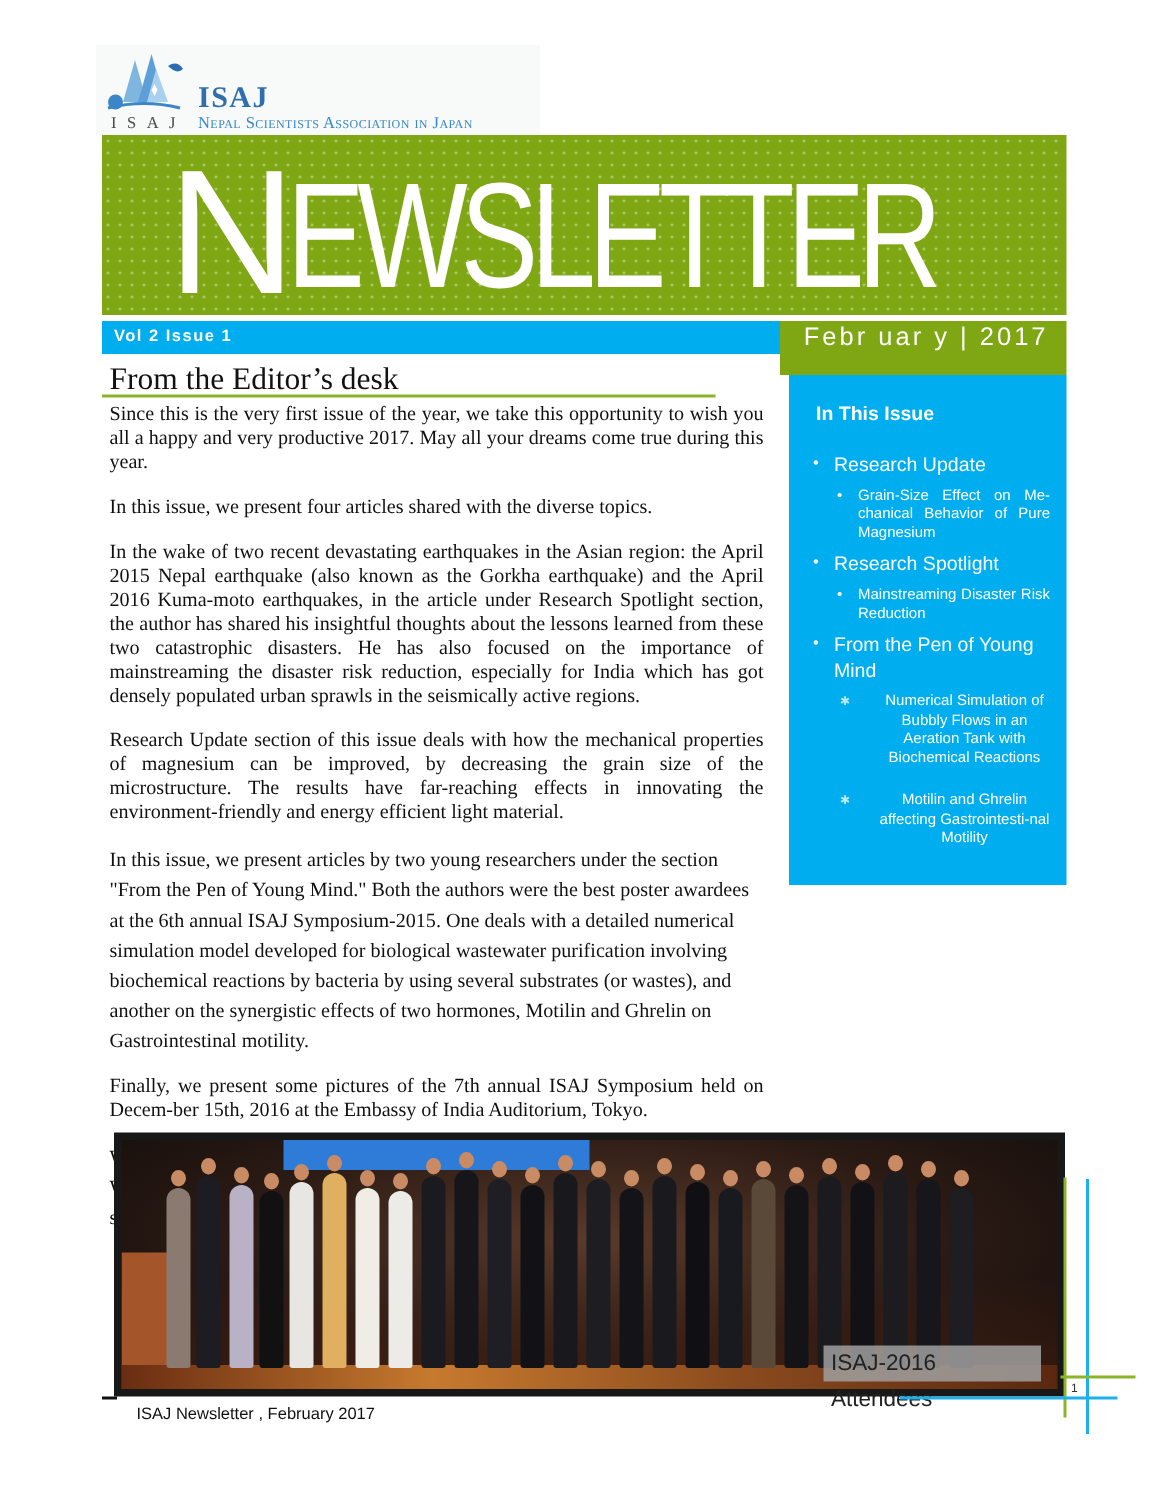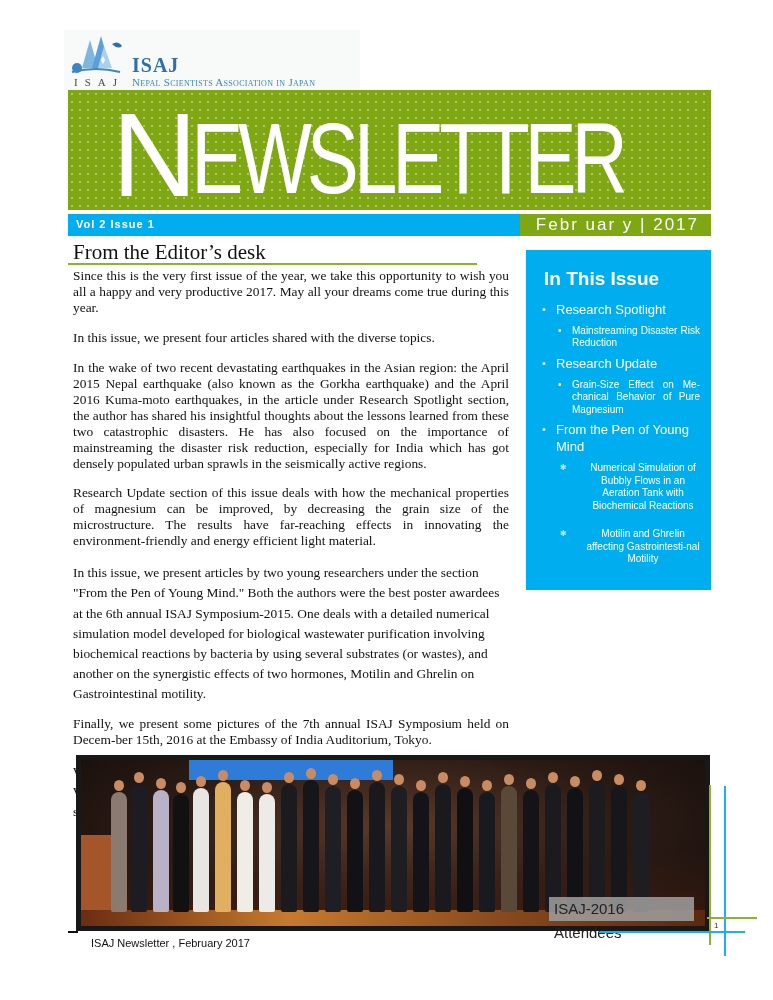--- a/index.html
+++ b/index.html
@@ -16,35 +16,35 @@
   .masthead { position: absolute; left: 68px; top: 90px; width: 643px; height: 120px; background-color: #7ea713;
     background-image: radial-gradient(rgba(255,255,255,0.35) 0.8px, transparent 1.2px);
     background-size: 8px 8px; overflow: hidden; }
   .masthead-title { position: absolute; left: 44px; top: 6px; color: #ffffff; font-family: "Liberation Sans", sans-serif; white-space: nowrap; line-height: 1; }
   .masthead-title .big { font-size: 118px; letter-spacing: -14px; }
   .masthead-title .rest { font-size: 78px; letter-spacing: -5px; margin-left: 8px; transform: scaleY(1.28); display: inline-block; transform-origin: bottom; }
 
   
   .issue-bar { position: absolute; left: 68px; top: 214px; width: 643px; height: 22px; }
   .issue-left { position: absolute; left: 0; top: 0; width: 452px; height: 22px; background: #00aeef; }
-  .issue-right { position: absolute; left: 452px; top: 0; width: 191px; height: 22px; background: #7ea713; text-align: right; }
+  .issue-right { position: absolute; left: 452px; top: 0; width: 191px; height: 36px; background: #7ea713; text-align: right; }
   .vol-label { position: absolute; left: 8px; top: 4px; font-family: "Liberation Sans", sans-serif; font-weight: bold; font-size: 11px; color: #ffffff; letter-spacing: 1px; }
   .date-label { position: absolute; right: 12px; top: 1px; font-family: "Liberation Sans", sans-serif; font-size: 17px; color: #ffffff; letter-spacing: 2px; }
 
   
   .editor-heading { position: absolute; left: 73px; top: 240px; font-size: 21px; color: #111; }
   .editor-rule { position: absolute; left: 68px; top: 263px; width: 409px; height: 2px; background: #8cb42a; }
   .editor-body { position: absolute; left: 73px; top: 268px; width: 436px; font-size: 13.4px; color: #111; line-height: 1.19; text-align: justify; }
   .editor-body p { margin: 0 0 14px 0; }
   .editor-body p.loose { line-height: 1.5; margin-bottom: 8px; text-align: left; }
   .editor-body p.loose2 { line-height: 1.5; margin-bottom: 0; }
 
   
   .sidebar { position: absolute; left: 526px; top: 250px; width: 185px; height: 340px; background: #00aeef; color: #ffffff; font-family: "Liberation Sans", sans-serif; }
-  .sidebar-title { position: absolute; left: 18px; top: 18px; font-size: 19px; font-weight: bold; }
+  .sidebar-title { position: absolute; left: 18px; top: 18px; font-size: 13px; font-weight: bold; }
   .toc { position: absolute; left: 14px; top: 52px; width: 160px; list-style: none; margin: 0; padding: 0; }
   .toc-item { position: relative; padding-left: 16px; font-size: 13px; line-height: 1.3; margin-bottom: 6px; }
   .toc-item::before { content: "•"; position: absolute; left: 2px; top: 0; font-size: 11px; }
   .toc-sub { list-style: none; margin: 6px 0 4px 0; padding: 0; }
   .toc-sub li { position: relative; padding-left: 16px; font-size: 10px; line-height: 1.25; margin-bottom: 4px; text-align: justify; }
   .toc-sub li::before { content: "•"; position: absolute; left: 2px; top: 0; font-size: 10px; }
   .toc-sub.star li { padding-left: 30px; text-align: center; margin-bottom: 16px; }
   .toc-sub.star li::before { content: "✱"; left: 4px; font-size: 8px; color: #bfe9fb; top: 1px; }
 
   
@@ -108,29 +108,29 @@
   <p>Research Update section of this issue deals with how the mechanical properties of magnesium can be improved, by decreasing the grain size of the microstructure. The results have far-reaching effects  in innovating the environment-friendly and energy efficient light material.</p>
   <p class="loose" style="margin-bottom:12px;">In this issue, we present articles by two young researchers under the section "From the Pen of Young Mind." Both the authors were the best poster awardees at the 6th annual ISAJ Symposium-2015. One deals with a detailed numerical simulation model developed for biological wastewater purification involving biochemical reactions by bacteria by using several substrates (or wastes), and another on the synergistic effects of two hormones, Motilin and Ghrelin on Gastrointestinal motility.</p>
   <p>Finally, we present some pictures of the 7th annual ISAJ Symposium held on Decem-ber 15th, 2016 at the Embassy of India Auditorium, Tokyo.</p>
   <p class="loose2">We hope you would find the present issue interesting and informative as well. We look forward to receiving your feedback on the current issue, and any suggestions/ ideas for improving the newsletter further.</p>
 </div>
 
 <div class="sidebar">
   <div class="sidebar-title">In This Issue</div>
   <ul class="toc">
     <li class="toc-item">
+      <span>Research Update</span>
+      <ul class="toc-sub">
+        <li>Grain-Size Effect on Me-chanical Behavior of Pure Magnesium</li>
+      </ul>
+    </li>
+    <li class="toc-item">
       <span>Research Spotlight</span>
       <ul class="toc-sub">
         <li>Mainstreaming  Disaster Risk Reduction</li>
-      </ul>
-    </li>
-    <li class="toc-item">
-      <span>Research Update</span>
-      <ul class="toc-sub">
-        <li>Grain-Size Effect on Me-chanical Behavior of Pure Magnesium</li>
       </ul>
     </li>
     <li class="toc-item">
       <span>From the Pen of Young Mind</span>
       <ul class="toc-sub star">
         <li>Numerical Simulation of Bubbly Flows in an Aeration Tank with Biochemical Reactions</li>
         <li>Motilin and Ghrelin affecting Gastrointesti-nal Motility</li>
       </ul>
     </li>
   </ul>

